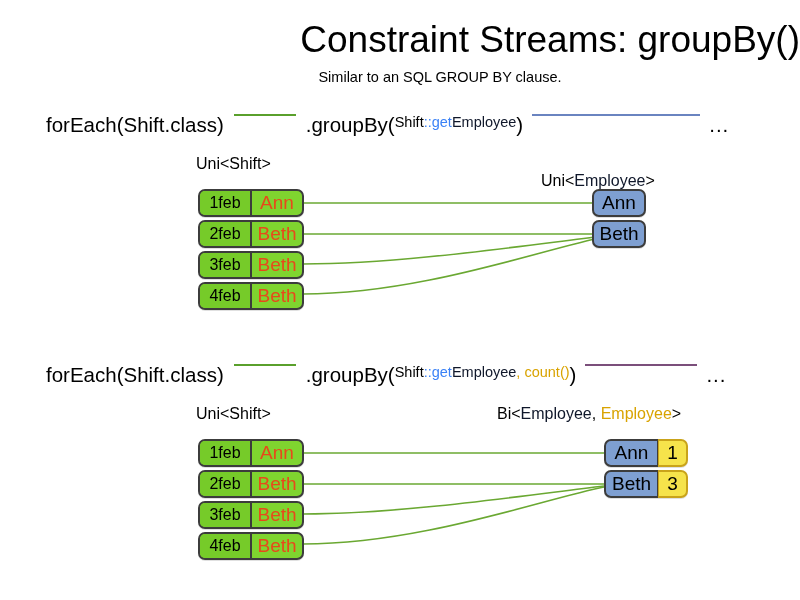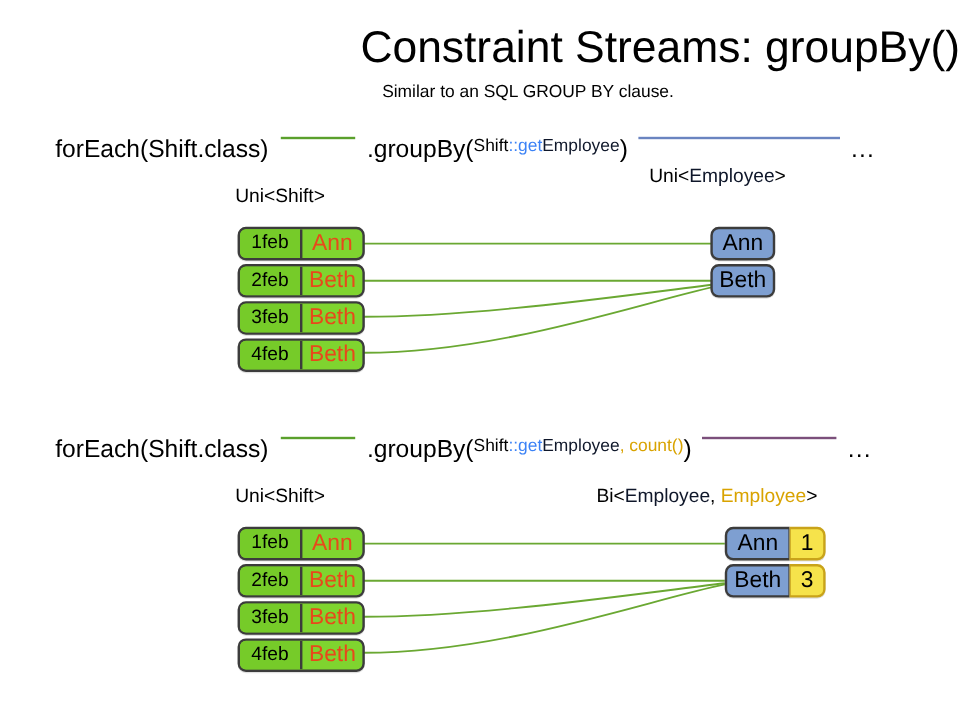--- a/index.html
+++ b/index.html
@@ -198,21 +198,21 @@
     <span class="seg small tok-gold"></span>
     <span class="seg">)</span>
   <span class="rule blue"></span>
   <span class="ellipsis">...</span>
 </div>
 
 <div class="type-label" style="top:152px; left:196px;">
   <span>Uni&lt;</span><span class="tok-green">Shift</span><span>&gt;</span>
 </div>
 
-<div class="type-label" style="top:136px; left:541px;">
+<div class="type-label" style="top:169px; left:541px;">
   <span>Uni&lt;</span><span class="tok-blue">Employee</span><span>&gt;</span>
 </div>
 
 <svg class="diagram" width="800" height="600">
   <g class="edges" fill="none" stroke="#6aa832" stroke-width="1.6">
     <path d="M303,203 L604,203"></path>
     <path d="M303,234 L604,234"></path>
     <path d="M303,264 C400,264 520,246 604,236"></path>
     <path d="M303,294 C420,294 540,250 604,237"></path>
   </g>

